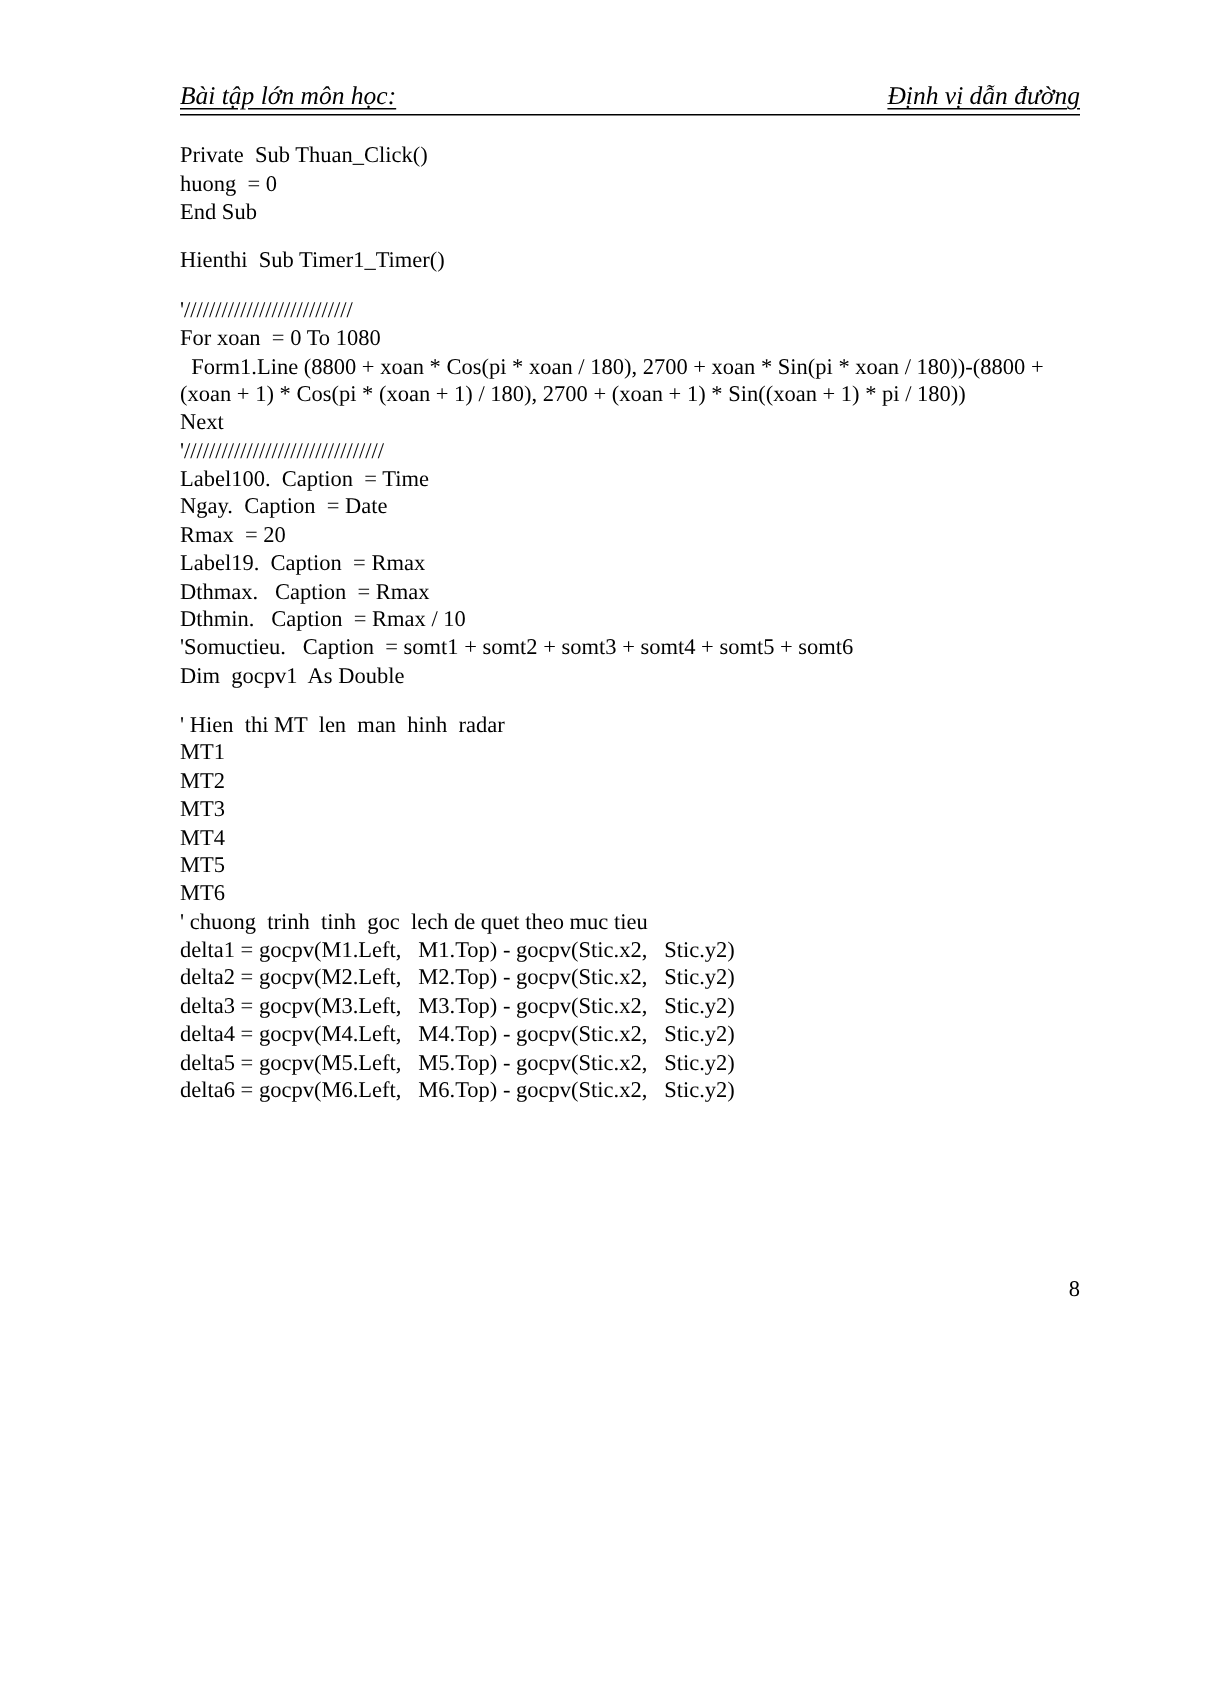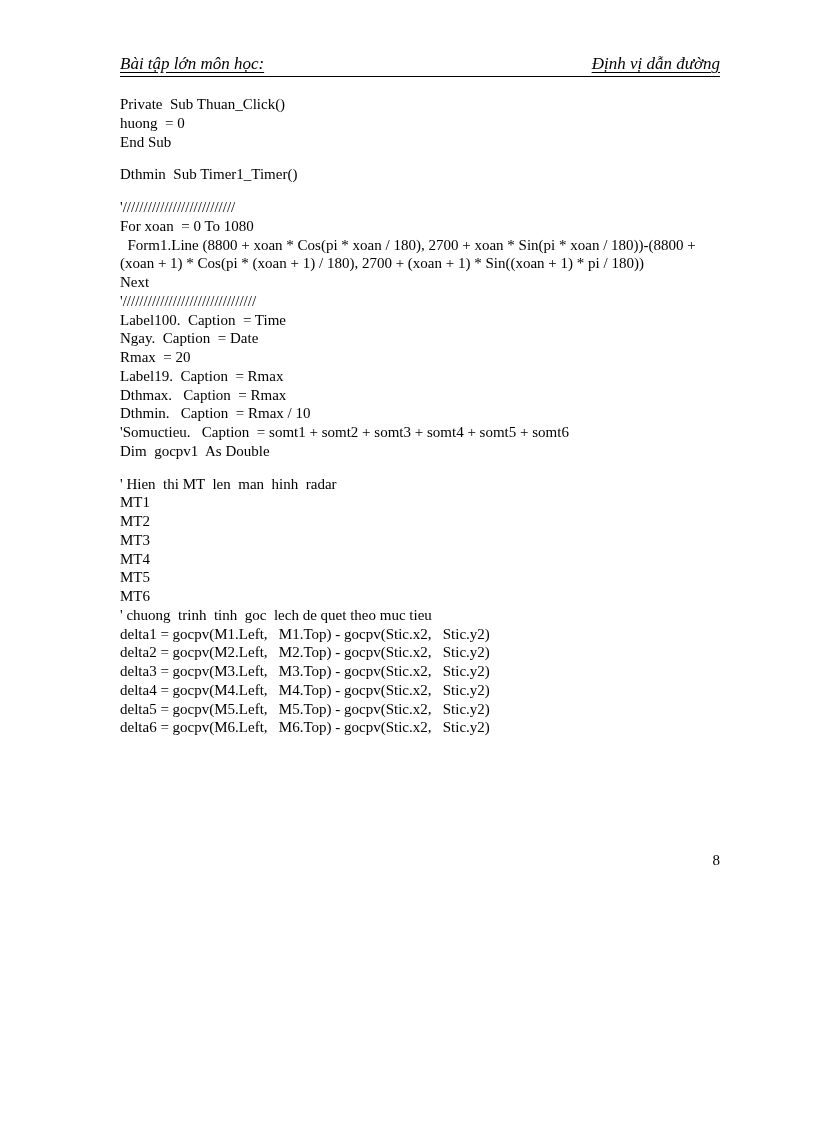--- a/index.html
+++ b/index.html
@@ -55,21 +55,21 @@
 
   <div class="header">
     <span class="left">Bài tập lớn môn học:</span>
     <span class="right">Định vị dẫn đường</span>
   </div>
 
   <div class="body">
     <div class="para">Private  Sub Thuan_Click()
 huong  = 0
 End Sub</div>
-    <div class="para">Dthmin  Sub Timer1_Timer()</div>
+    <div class="para">Hienthi  Sub Timer1_Timer()</div>
     <div class="para">'///////////////////////////
 For xoan  = 0 To 1080
   Form1.Line (8800 + xoan * Cos(pi * xoan / 180), 2700 + xoan * Sin(pi * xoan / 180))-(8800 + (xoan + 1) * Cos(pi * (xoan + 1) / 180), 2700 + (xoan + 1) * Sin((xoan + 1) * pi / 180))
 Next
 '////////////////////////////////
 Label100.  Caption  = Time
 Ngay.  Caption  = Date
 Rmax  = 20
 Label19.  Caption  = Rmax
 Dthmax.   Caption  = Rmax

